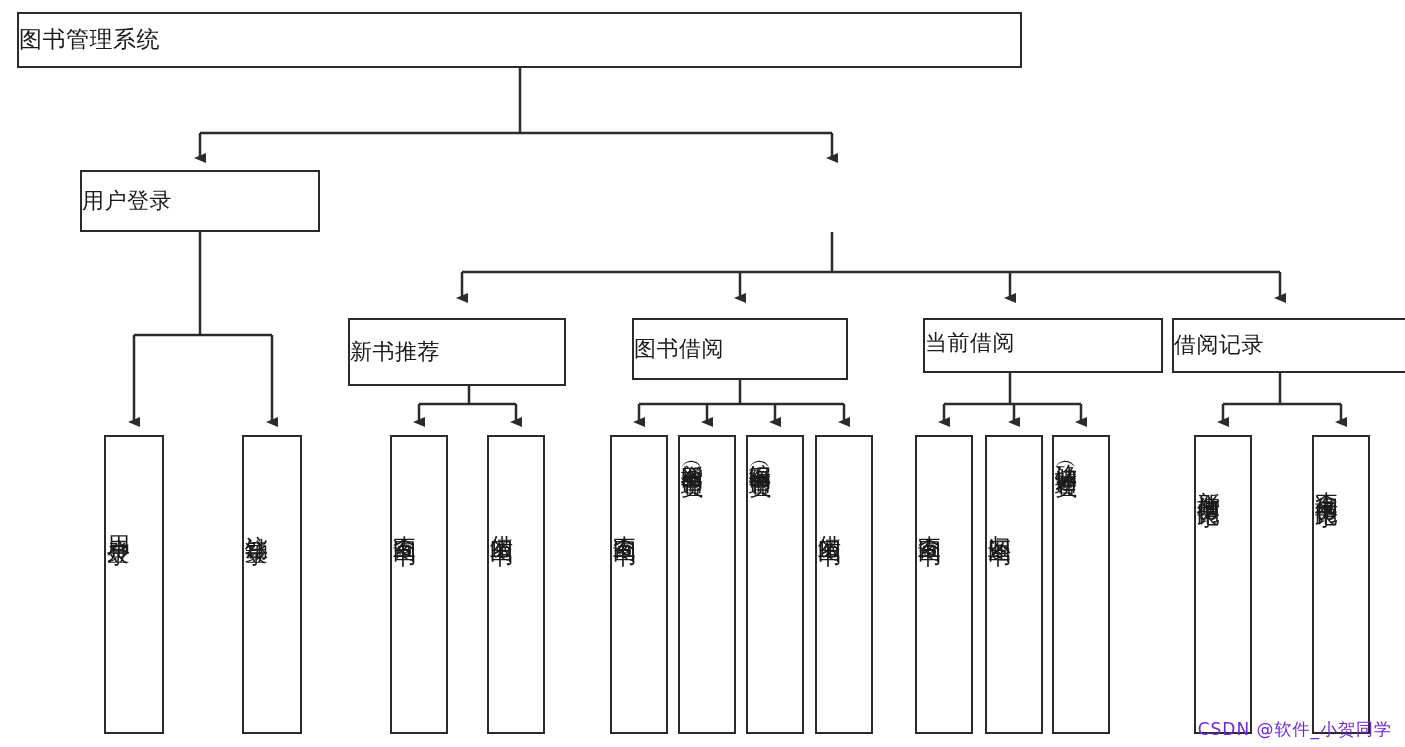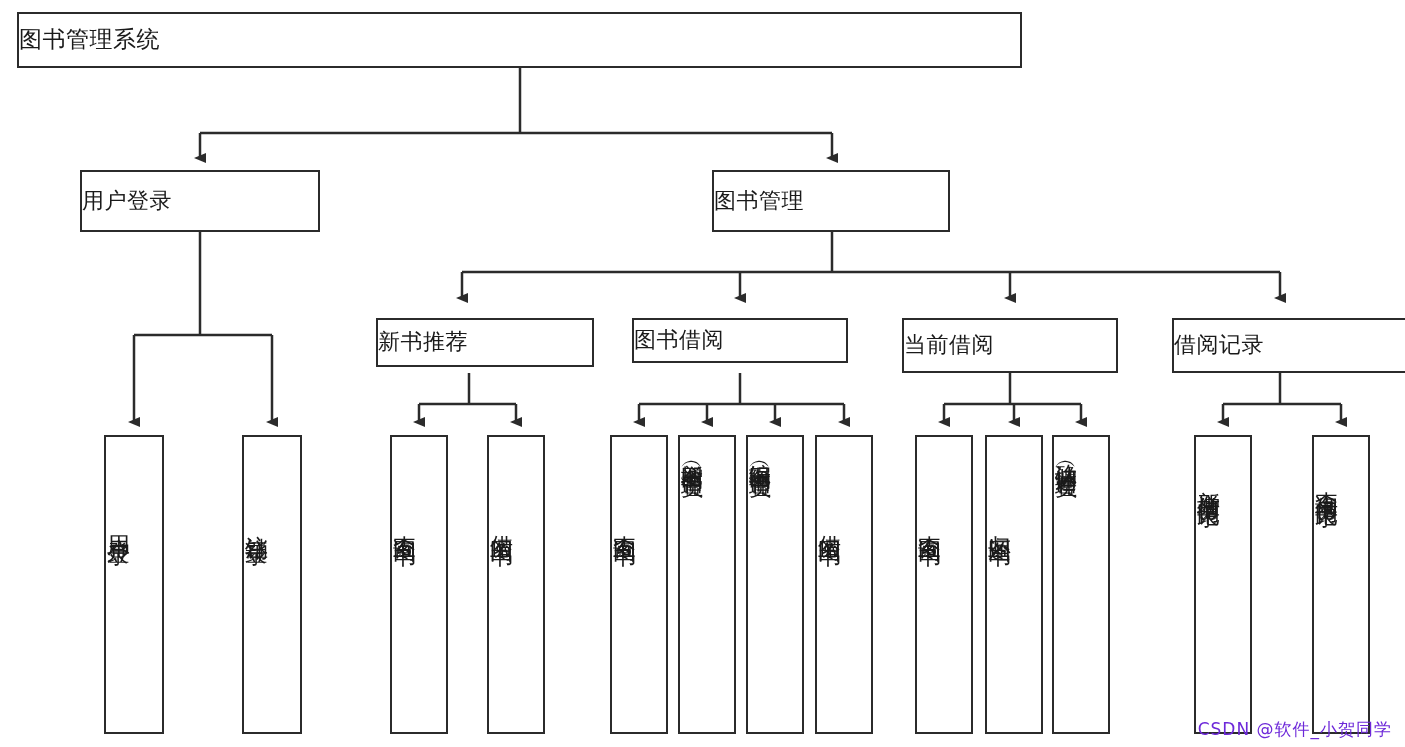--- a/index.html
+++ b/index.html
@@ -116,31 +116,28 @@
     </g>
   </svg>
 
   <div class="node h-node root" style="left:17px;top:12px;width:1005px;height:56px;">
     <span class="label">图书管理系统</span>
   </div>
 
   <div class="node h-node" style="left:80px;top:170px;width:240px;height:62px;">
     <span class="label">用户登录</span>
   </div>
-  <div class="node h-node" style="left:712px;top:170px;width:238px;height:62px;">
-    <span class="label">图书管理</span>
-  </div>
 
-  <div class="node h-node" style="left:376px;top:318px;width:218px;height:49px;">
+  <div class="node h-node" style="left:348px;top:318px;width:218px;height:68px;">
     <span class="label">新书推荐</span>
   </div>
-  <div class="node h-node" style="left:632px;top:318px;width:216px;height:45px;">
+  <div class="node h-node" style="left:632px;top:318px;width:216px;height:62px;">
     <span class="label">图书借阅</span>
   </div>
-  <div class="node h-node" style="left:902px;top:318px;width:216px;height:55px;">
+  <div class="node h-node" style="left:923px;top:318px;width:240px;height:55px;font-family:Liberation Mono, monospace;">
     <span class="label">当前借阅</span>
   </div>
   <div class="node h-node" style="left:1172px;top:318px;width:260px;height:55px;">
     <span class="label">借阅记录</span>
   </div>
 
   <div class="node v-node" style="left:104px;top:435px;width:60px;height:299px;padding-top:80px;">
     <span class="label">用户登录</span>
   </div>
   <div class="node v-node" style="left:242px;top:435px;width:60px;height:299px;padding-top:80px;">

